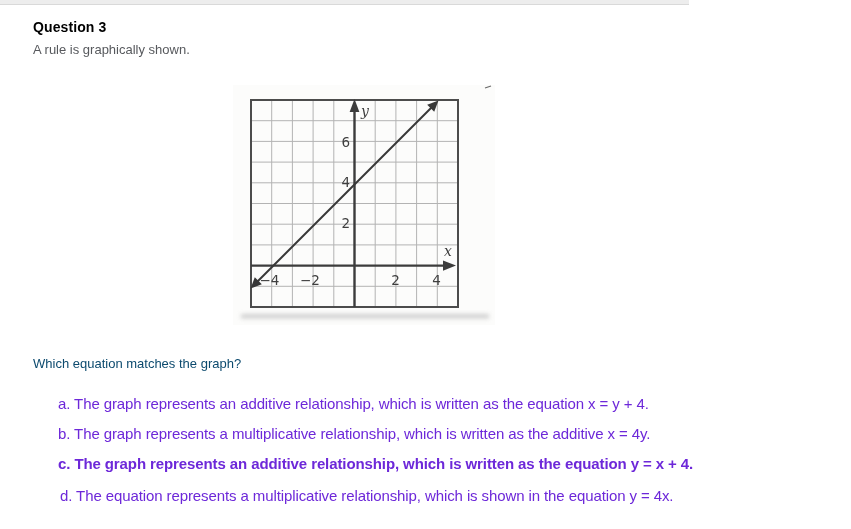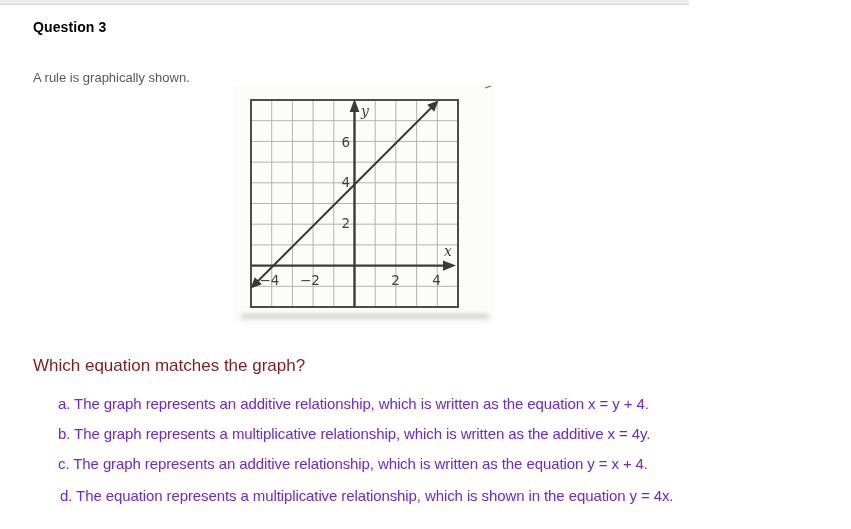--- a/index.html
+++ b/index.html
@@ -17,42 +17,42 @@
     background: #ededed;
     border-bottom: 1px solid #d9d9d9;
   }
   .q-title {
     position: absolute; left: 33px; top: 19px;
     font-size: 14px; font-weight: 700; color: #000000;
     letter-spacing: 0.1px;
   }
   .q-prompt {
     position: absolute; left: 33px; top: 42px;
-    font-size: 13px; color: #57595d; margin-top: 28px;
+    font-size: 13px; color: #57595d;
   }
   .figure {
     position: absolute; left: 233px; top: 85px;
     width: 262px; height: 240px;
     background: #fcfcfb;
   }
   .figure svg { display: block; }
   .q-text {
     position: absolute; left: 33px; top: 356px;
-    font-size: 17px; color: #7f1d1d;
+    font-size: 13px; color: #0c4a6e;
   }
   .opt {
     position: absolute;
     font-size: 15px; color: #6d28d9;
     letter-spacing: -0.1px;
     white-space: nowrap;
     cursor: pointer;
   }
   .opt-a { left: 58px; top: 395px; }
   .opt-b { left: 58px; top: 425px; }
-  .opt-c { left: 58px; top: 455px; }
+  .opt-c { left: 58px; top: 455px; font-weight: bold; }
   .opt-d { left: 60px; top: 487px; }
 
   
   .gridline { stroke: #b3b3b3; stroke-width: 1; }
   .grid-border { stroke: #4c4c4c; stroke-width: 2; fill: none; }
   .axis { stroke: #3c3c3c; stroke-width: 2.4; }
   .axis-arrow { fill: #3c3c3c; stroke: none; }
   .fn-line { stroke: #383838; stroke-width: 2; }
   .fn-arrow { fill: #383838; stroke: none; }
   .tick-label {

